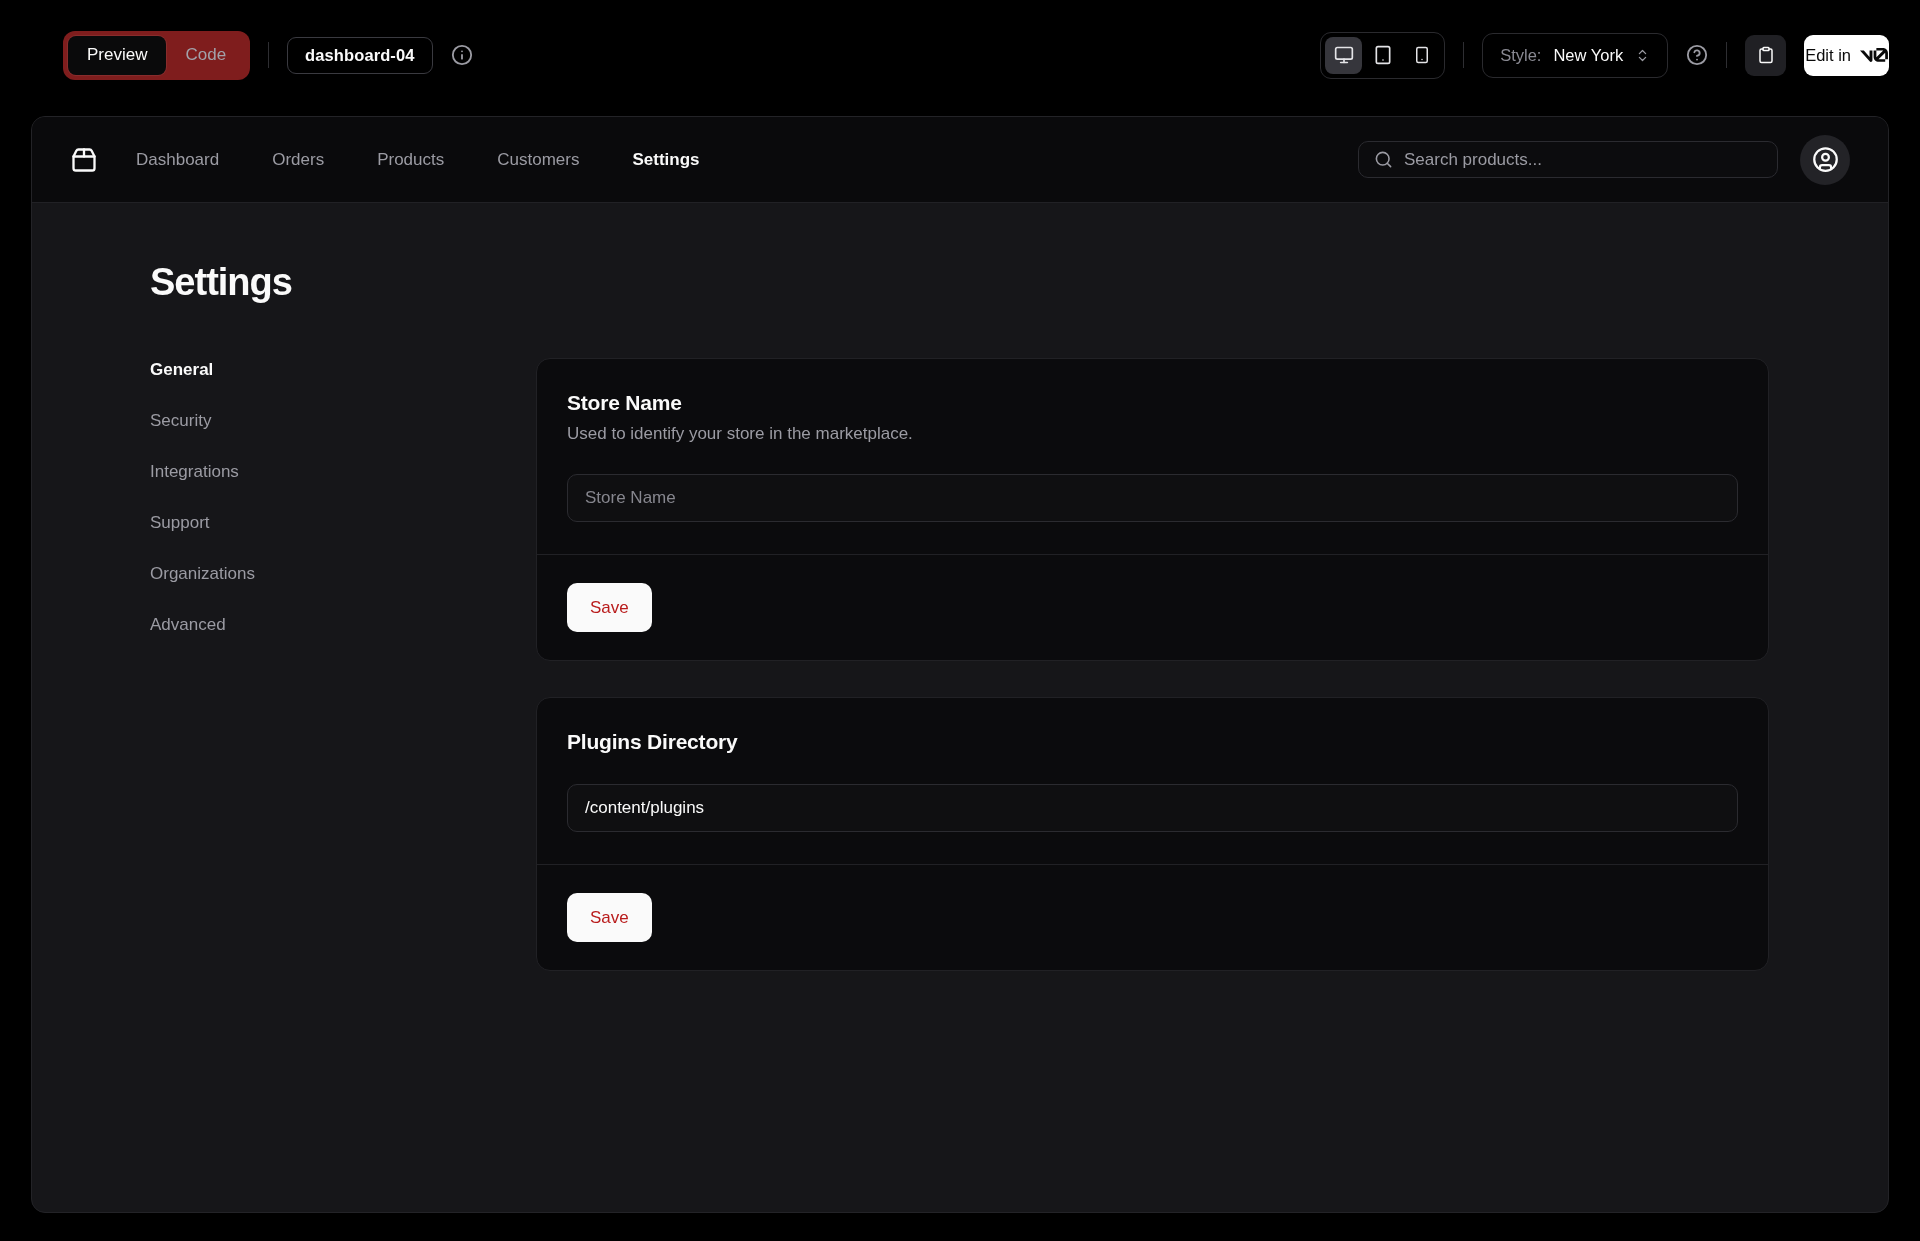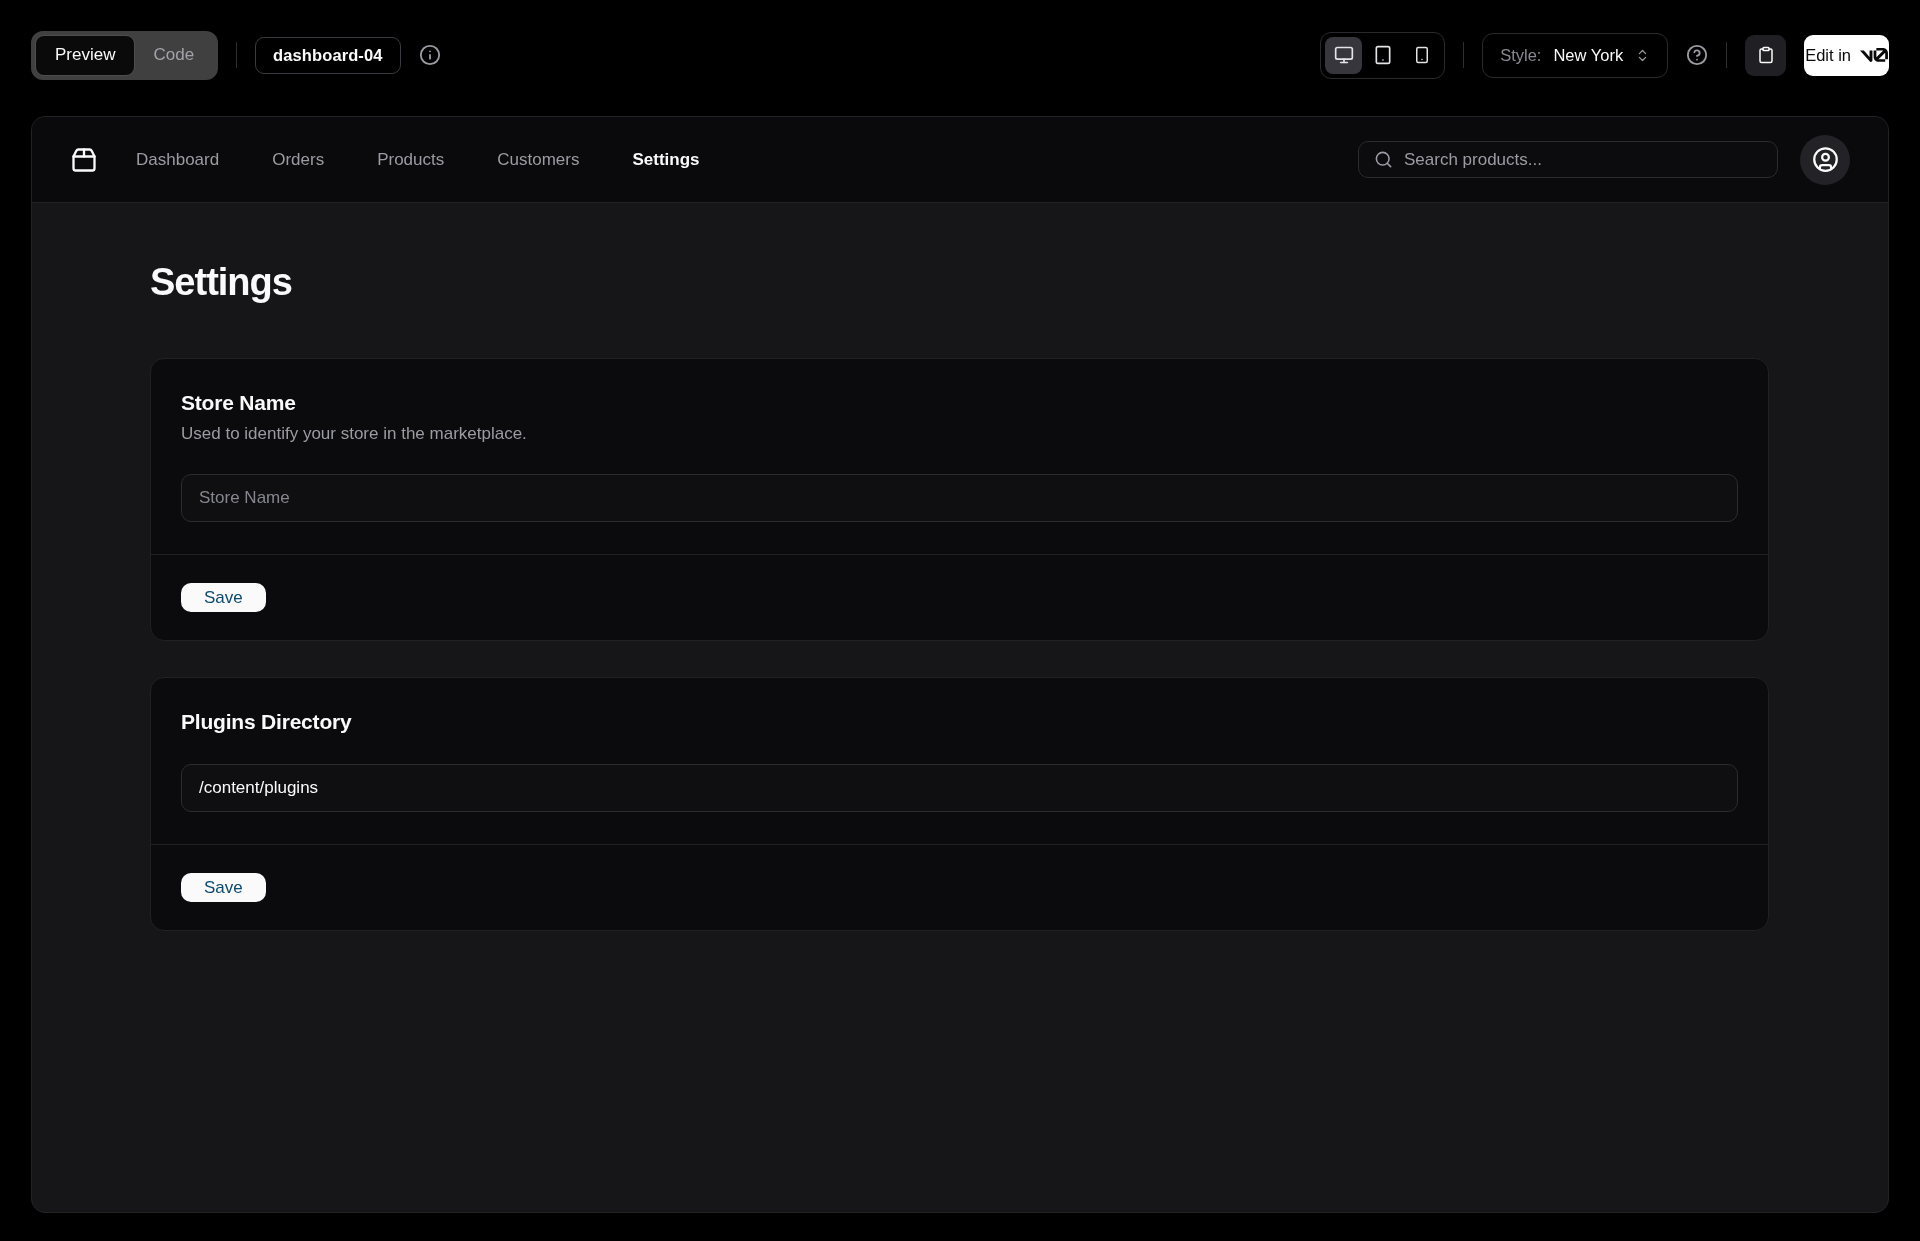--- a/index.html
+++ b/index.html
@@ -2,21 +2,21 @@
 <html><head>
 <meta charset="utf-8">
 <style>
   * { margin:0; padding:0; box-sizing:border-box; }
   html,body { width:1920px; height:1241px; background:#000; overflow:hidden;
     font-family:"Liberation Sans","DejaVu Sans",sans-serif; }
   svg { display:block; }
 
   
   .toolbar { height:110px; display:flex; align-items:center; padding:0 31px; gap:18px; }
-  .seg { display:flex; align-items:flex-start; background:#404040; border-radius:12px; padding:5px; height:49px; }
+  .seg { display:flex; align-items:flex-start; background:#7f1d1d; border-radius:12px; padding:5px; height:49px;margin-left:32px; }
   .seg-item { display:flex; align-items:center; height:39px; padding:0 19px; border-radius:8px;
     font-size:17px; font-weight:500; color:#a2a2aa; cursor:pointer; }
   .seg-item.active { background:#0a0a0b; color:#fafafa; box-shadow:0 0 0 1px rgba(255,255,255,.07); }
   .vdiv { width:1px; height:26px; background:#2e2e32; }
   .block-badge { display:flex; align-items:center; height:37px; padding:0 17px; border:1px solid #3a3a40;
     border-radius:9px; color:#fafafa; font-size:16.5px; font-weight:600; letter-spacing:.1px; }
   .icon-ghost { color:#9b9ba3; display:flex; align-items:center; justify-content:center; cursor:pointer; }
 
   .toolbar-right { margin-left:auto; display:flex; align-items:center; gap:18px; }
   .device-group { display:flex; align-items:center; gap:2px; border:1px solid #2a2a2e; border-radius:11px; padding:4px; height:47px; }
@@ -63,21 +63,21 @@
   .cards-col { flex:1; display:flex; flex-direction:column; gap:36px; }
 
   .card { background:#0b0b0d; border:1px solid #212125; border-radius:14px; }
   .card-body { padding:32px 30px; }
   .card-title { font-size:21px; font-weight:600; color:#fafafa; letter-spacing:-.2px; }
   .card-desc { margin-top:9px; font-size:17px; color:#9b9ba3; }
   .text-input { margin-top:30px; width:100%; height:48px; background:#0f0f11; border:1px solid #2b2b30;
     border-radius:10px; padding:0 17px; font-size:17px; color:#fafafa; font-family:inherit; outline:none; }
   .text-input::placeholder { color:#86868e; }
   .card-footer { border-top:1px solid #212125; padding:28px 30px; }
-  .save-btn { height:29px; padding:0 23px; background:#fafafa; color:#0c4a6e; border:none; border-radius:10px;
+  .save-btn { height:49px; padding:0 23px; background:#fafafa; color:#b91c1c; border:none; border-radius:10px;
     font-size:17px; font-weight:500; font-family:inherit; cursor:pointer; }
 
   .check-row { display:flex; align-items:center; margin-top:26px; padding-bottom:4px; gap:14px; }
   .checkbox { width:22px; height:22px; border-radius:6px; background:#fafafa; display:flex;
     align-items:center; justify-content:center; cursor:pointer; flex:none; color:#18181b; }
   .check-label { font-size:17px; font-weight:500; color:#fafafa; cursor:pointer; }
 </style>
 </head>
 <body>
 
@@ -199,20 +199,28 @@
             <path d="M7 20.662V19a2 2 0 0 1 2-2h6a2 2 0 0 1 2 2v1.662"></path>
           </svg>
       </span>
     </button>
   </div>
 
   <div class="content">
     <h1 class="page-title">Settings</h1>
 
     <div class="settings-row">
+      <nav class="side-nav">
+        <a class="side-link active">General</a>
+        <a class="side-link">Security</a>
+        <a class="side-link">Integrations</a>
+        <a class="side-link">Support</a>
+        <a class="side-link">Organizations</a>
+        <a class="side-link">Advanced</a>
+      </nav>
 
       <div class="cards-col">
 
         <div class="card">
           <div class="card-body">
             <div class="card-title">Store Name</div>
             <div class="card-desc">Used to identify your store in the marketplace.</div>
             <input class="text-input" type="text" placeholder="Store Name" style="">
           </div>
           <div class="card-footer">

